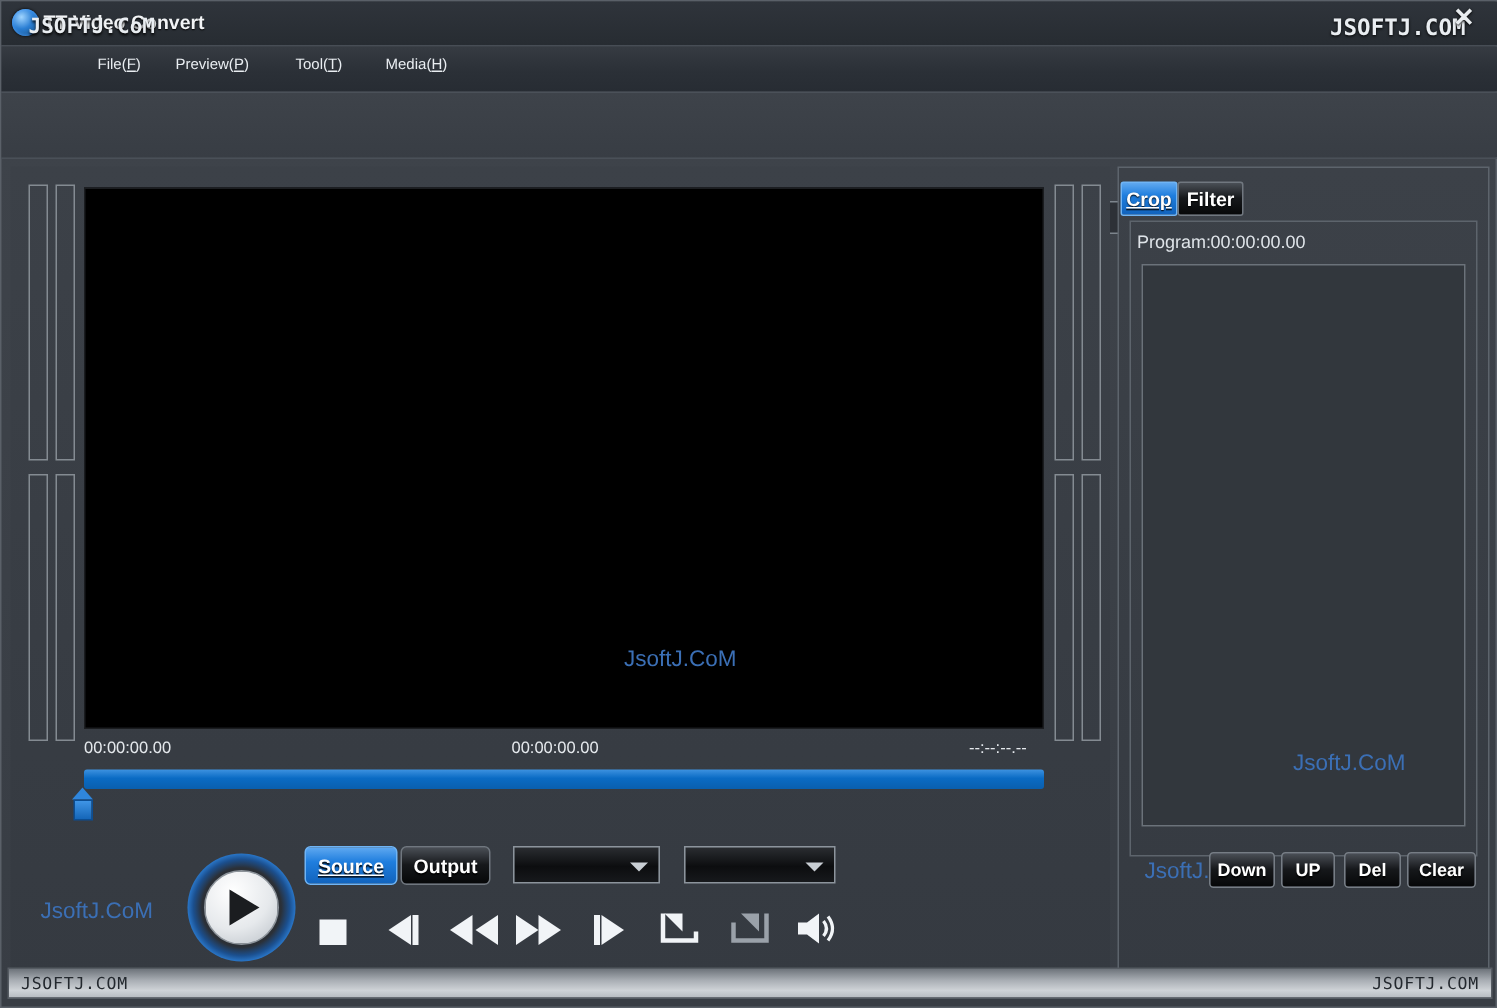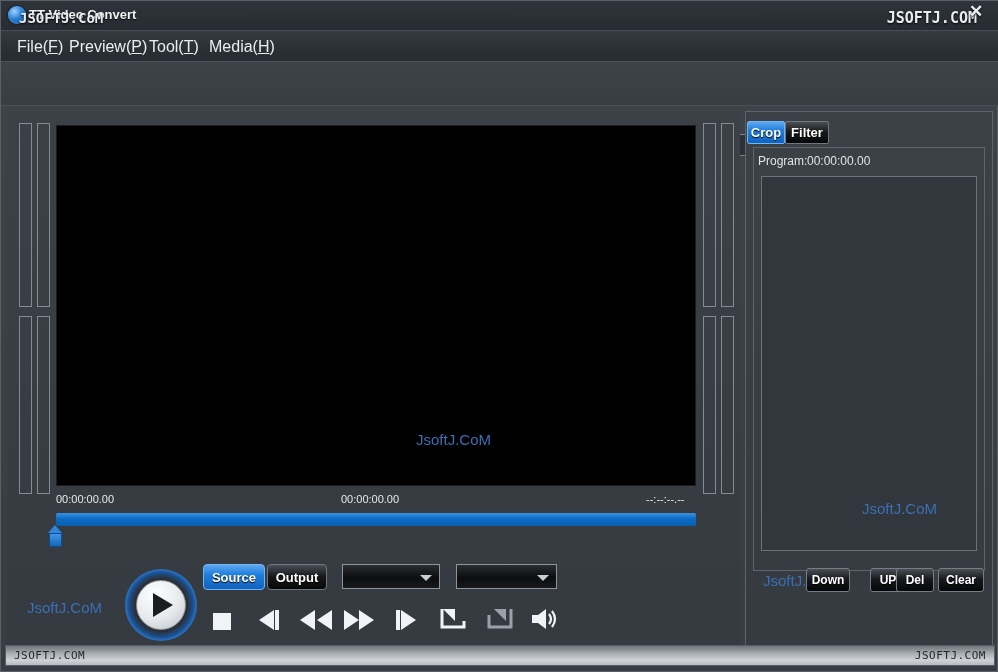--- a/index.html
+++ b/index.html
@@ -42,22 +42,23 @@
   }
 
   
   .menubar {
     position: absolute; left: 0; top: 30px; width: 998px; height: 31px;
     background: linear-gradient(180deg,#363b42 0%, #2b3037 55%, #272c33 100%);
     border-bottom: 1px solid #4b5159;
   }
   .menu-item {
     position: absolute; top: 7px; height: 18px;
-    font-size: 16px; color: #e9edf1; cursor: pointer;
+    font-size: 10px; color: #e9edf1; cursor: pointer;
     white-space: nowrap;
+    margin-left: 48px;
   }
   .menu-item u { text-decoration: underline; }
 
   
   .toolbar {
     position: absolute; left: 0; top: 61px; width: 998px; height: 44px;
     background: linear-gradient(180deg,#3e434a 0%, #383d44 100%);
     border-bottom: 1px solid #4a5058;
   }
   .lbl {
@@ -151,20 +152,21 @@
   }
   .tabbtn {
     position: absolute; height: 26px; border-radius: 4px;
     display:flex; align-items:center; justify-content:center;
     font-size: 13px; font-weight: bold; color:#ffffff;
     cursor:pointer; text-shadow: 0 1px 1px #000;
   }
   .tabbtn.on {
     background: linear-gradient(180deg,#5fa8f0 0%, #1f7ede 40%, #1163bd 100%);
     border: 1px solid #6fb4f5;
+    text-decoration: underline;
   }
   .tabbtn.off {
     background: linear-gradient(180deg,#4a4f56 0%, #16181b 48%, #060708 100%);
     border: 1px solid #70777f;
   }
   .tctrl { position: absolute; cursor: pointer; }
 
   
   .rpanel {
     position: absolute; left: 744px; top: 110px;
@@ -354,21 +356,21 @@
 
   <div class="rbox"></div>
   <div class="lbl" style="left:757px; top:153px;">Program:</div>
   <div class="lbl" style="left:806px; top:153px;">00:00:00.00</div>
 
   <div class="listbox"></div>
   <div class="wm" style="left:861px; top:499px; font-size:15px;">JsoftJ.CoM</div>
 
   <div class="wm" style="left:762px; top:571px; font-size:15px; z-index:1;">JsoftJ.CoM</div>
   <div class="smbtn" style="left:805px; top:567px; width:44px; z-index:2;">Down</div>
-  <div class="smbtn" style="left:853px; top:567px; width:36px; z-index:2;margin-left:16px;">UP</div>
+  <div class="smbtn" style="left:853px; top:567px; width:36px; z-index:2;">UP</div>
   <div class="smbtn" style="left:895px; top:567px; width:38px; z-index:2;">Del</div>
   <div class="smbtn" style="left:937px; top:567px; width:46px; z-index:2;">Clear</div>
 
   <div class="statusbar">
     <div class="sb-wm" style="left:8px;">JSOFTJ.COM</div>
     <div class="sb-wm" style="right:8px;">JSOFTJ.COM</div>
   </div>
 
 </div>
 

